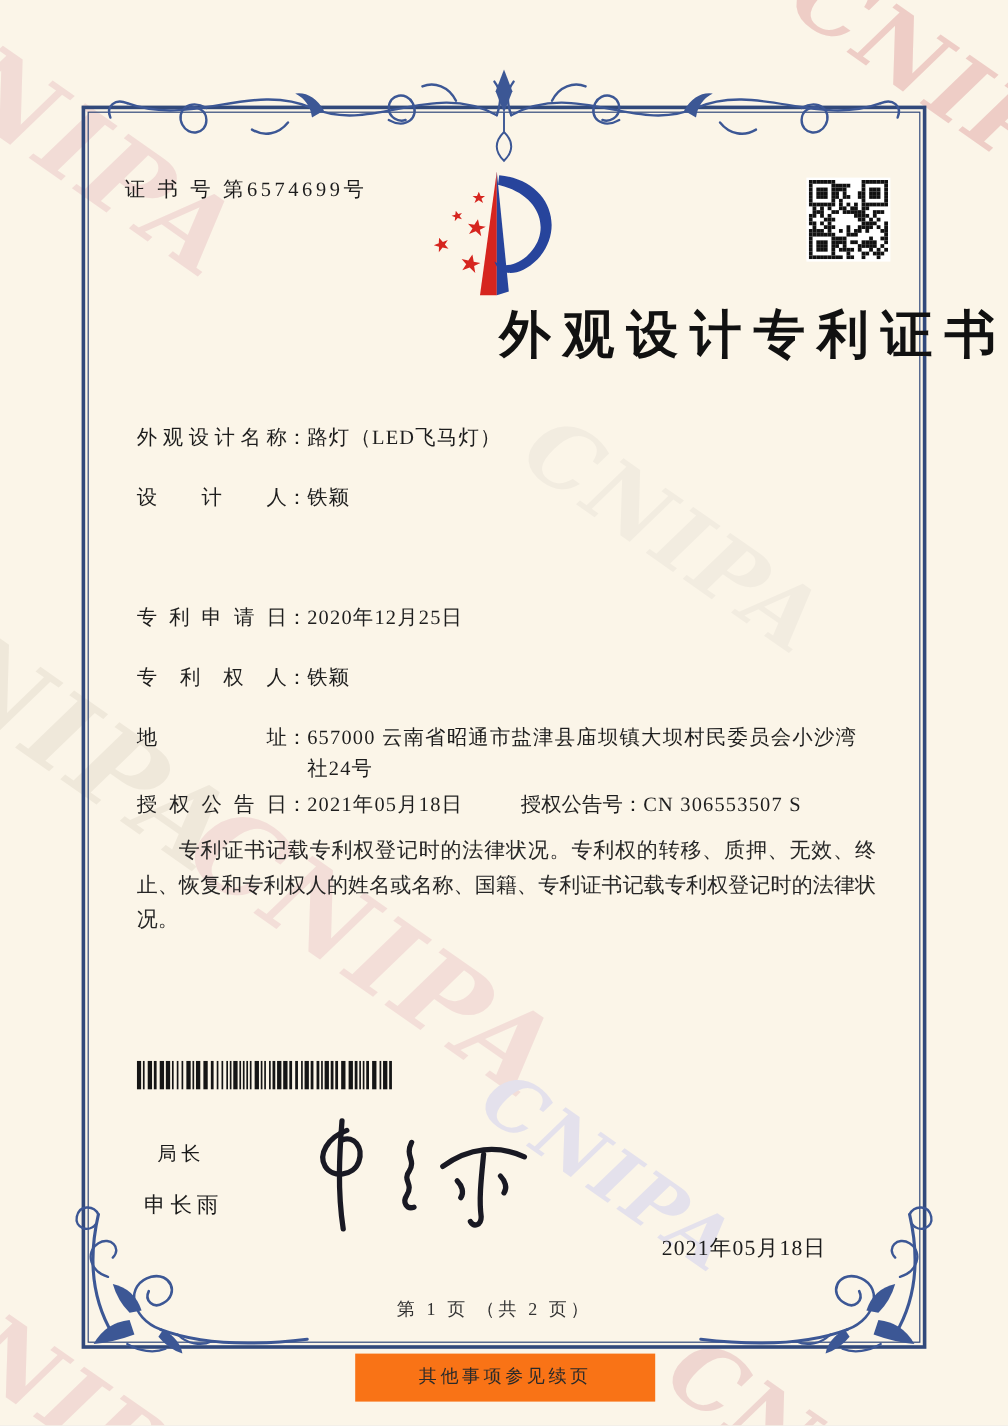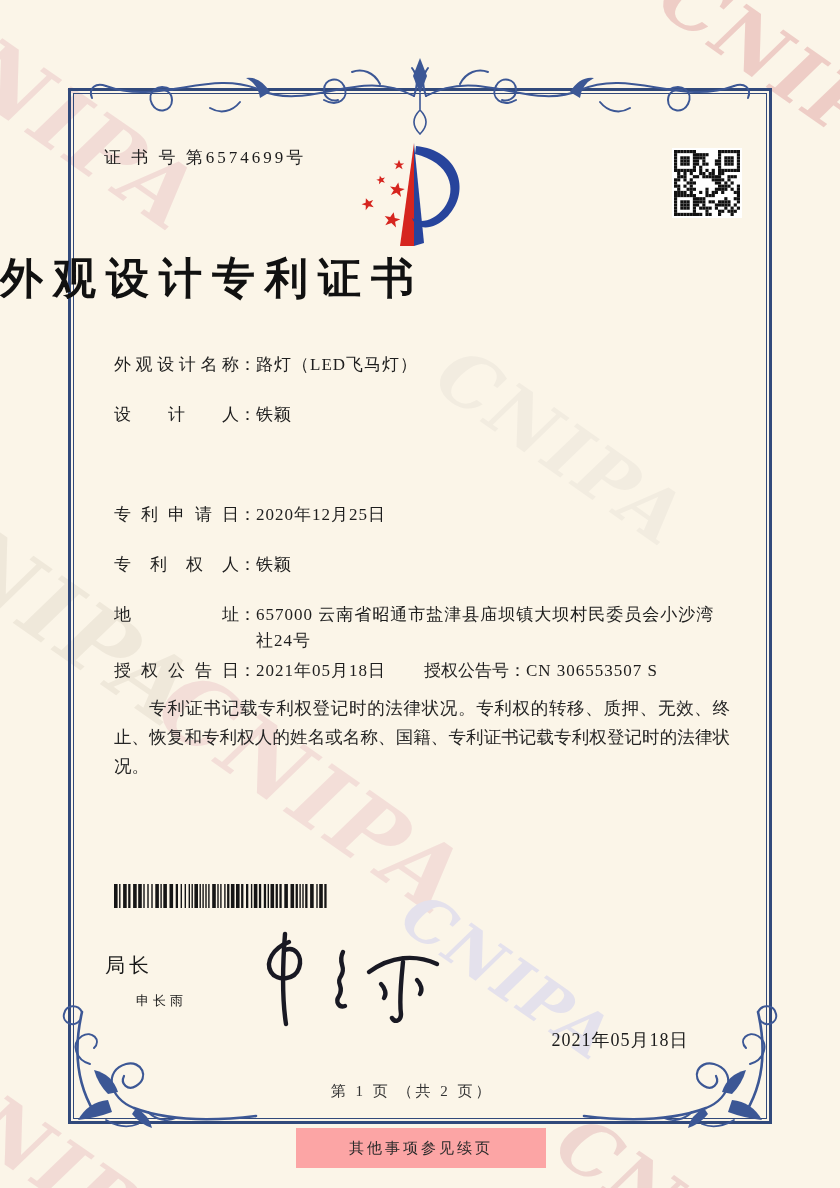--- a/index.html
+++ b/index.html
@@ -26,41 +26,41 @@
   
   .topband{position:absolute; left:80px; top:50px; z-index:5;}
   .flourish{position:absolute; z-index:6;}
   .flourish.left{left:46px; top:1002px;}
   .flourish.right{right:46px; top:1002px; transform:scaleX(-1);}
   
   .content{position:absolute; inset:0; z-index:10;}
   .cert-no{position:absolute; left:104px; top:146px; font-size:17px; letter-spacing:3px; color:#1c1c1c;}
   .logo{position:absolute; left:356px; top:138px;}
   .qr{position:absolute; left:672px; top:148px; background:#fff; padding:2px;}
-  .title{position:absolute; left:0; right:0; top:250px; text-align:left;
+  .title{position:absolute; left:0; right:0; top:250px; text-align:right;
     font-size:43px; font-weight:bold; letter-spacing:10px; color:#111;}
   .frow{position:absolute; left:114px; right:106px; font-size:17px; line-height:26px; color:#1e1e1e;}
   .flabel{display:inline-block; width:125px; text-align:justify; text-align-last:justify; vertical-align:top;}
   .fcolon{display:inline-block; vertical-align:top;}
   .fvalue{letter-spacing:1px; vertical-align:top;}
   .fvalue.addr{display:inline-block; width:468px;}
-  .grant2{position:absolute; left:310px; top:0;}
+  .grant2{position:absolute; left:320px; top:0;}
   .body-text{position:absolute; left:114px; width:616px; top:694px;
     font-size:17.5px; line-height:29px; color:#262626; text-align:justify;}
   .body-text p{margin:0; text-indent:2em;}
   .barcode{position:absolute; left:114px; top:884px;}
-  .signer-title{position:absolute; left:105px; top:952px; font-size:20px; letter-spacing:4px; color:#1a1a1a;}
-  .signer-name{position:absolute; left:136px; top:992px; font-size:13px; letter-spacing:4px; color:#1a1a1a;}
+  .signer-title{position:absolute; left:131px; top:952px; font-size:16px; letter-spacing:4px; color:#1a1a1a;}
+  .signer-name{position:absolute; left:120px; top:992px; font-size:18px; letter-spacing:4px; color:#1a1a1a;}
   .signature{position:absolute; left:245px; top:926px;}
   .issue-date{position:absolute; left:505px; top:1028px; width:230px; text-align:center;
     font-size:18px; letter-spacing:1px; color:#1c1c1c;}
   .page-info{position:absolute; left:0; right:16px; top:1082px; text-align:center;
     font-size:15px; letter-spacing:3px; color:#333;}
   .footer-note{position:absolute; left:296px; top:1128px; width:250px; height:40px;
-    background:#fca5a5; text-align:center; line-height:40px; font-size:15px;
+    background:#f97316; text-align:center; line-height:40px; font-size:15px;
     letter-spacing:3px; color:#2a2a2a; z-index:11;}
 </style>
 </head>
 <body>
 
 <div class="page">
 
   <div class="wm" style="left:-55px; top:-25px; font-size:88px; color:#f2dcd6;">CNIPA</div>
   <div class="wm" style="left:695px; top:-52px; font-size:78px; color:#eecdc6;">CNIPA</div>
   <div class="wm" style="left:470px; top:330px; font-size:74px; color:#f2ece0;">CNIPA</div>

